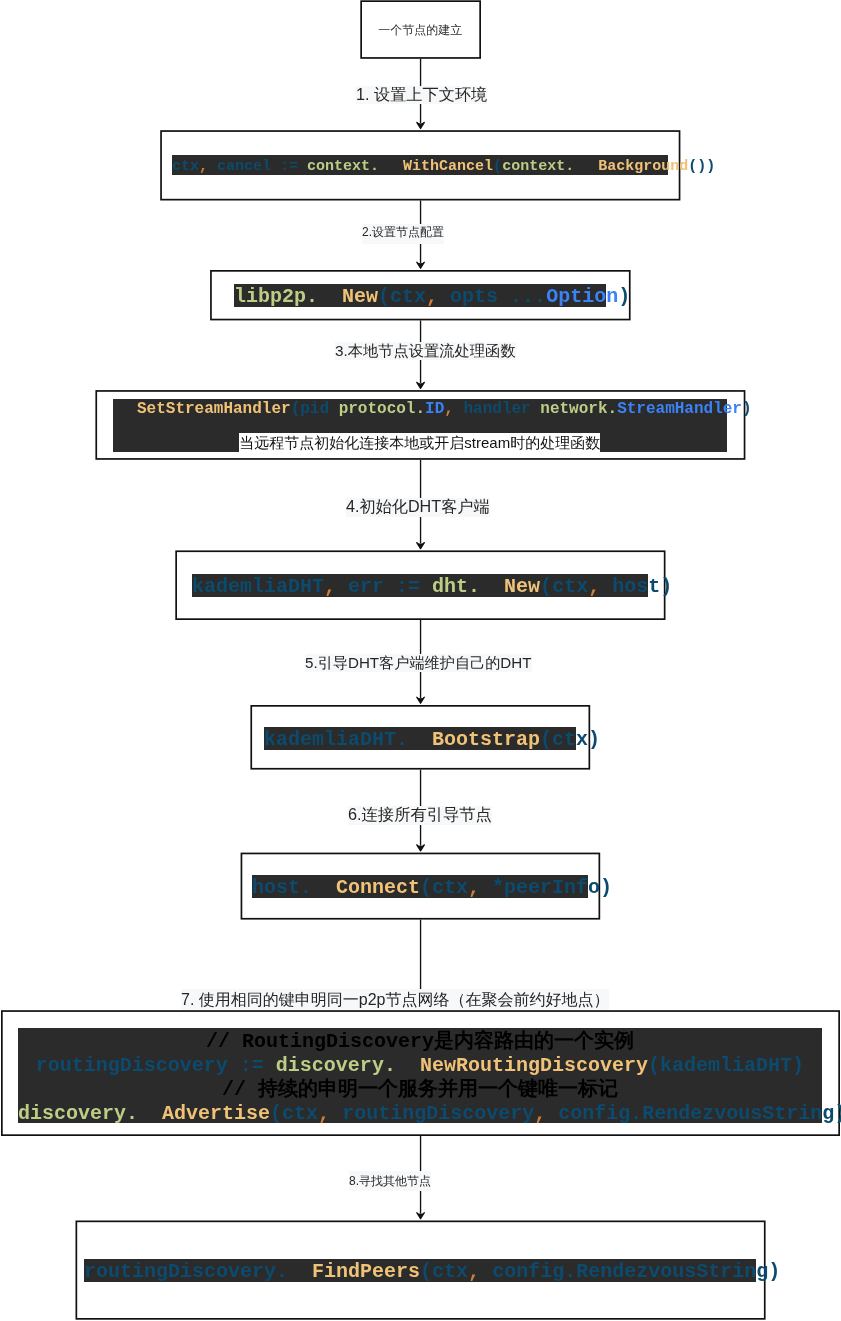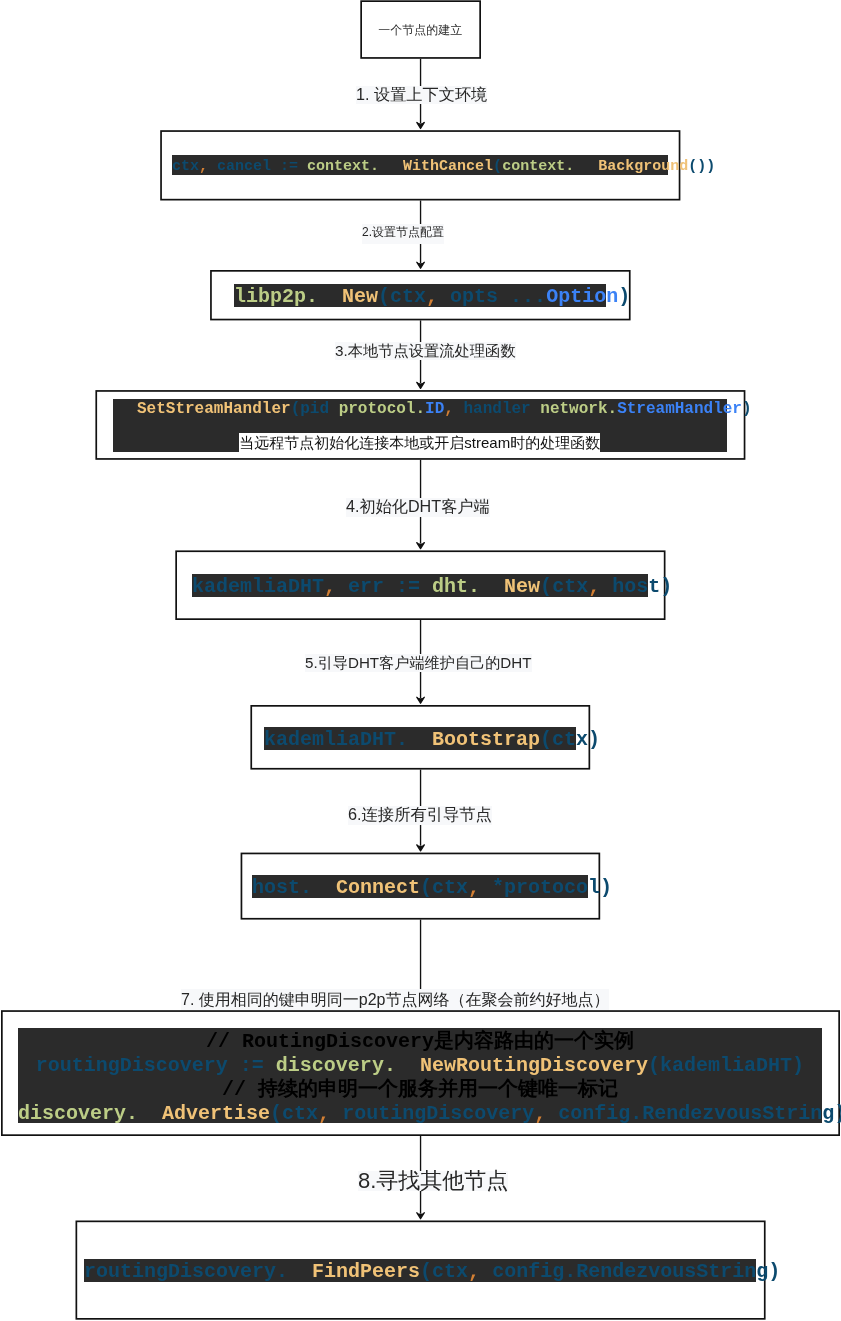--- a/index.html
+++ b/index.html
@@ -65,27 +65,27 @@
 <div class="code-panel" style="left:252.4px;top:875.2px;width:335.4px;height:23.1px;"></div>
 <div class="code-panel" style="left:18.1px;top:1027.8px;width:803.8px;height:95.5px;"></div>
 <div class="code-panel" style="left:84.2px;top:1259.3px;width:671.6px;height:23px;"></div>
 <div class="node-text" style="left:360.3px;top:30px;width:120.7px;text-align:center;font-size:12px;"><span>一个节点的建立</span></div>
 <div class="code-line" style="left:172.3px;top:167.3px;width:495.5px;text-align:center;font-size:15px;"><span class="tk-plain">ctx</span><span class="tk-punct">,</span><span class="tk-plain"> cancel := </span><span class="tk-pkg">context</span><span class="tk-pkg">.</span><span class="tk-fn">WithCancel</span><span class="tk-plain">(</span><span class="tk-pkg">context</span><span class="tk-pkg">.</span><span class="tk-fn">Background</span><span class="tk-plain">())</span></div>
 <div class="code-line" style="left:234px;top:297.3px;width:371.8px;text-align:center;font-size:20px;"><span class="tk-pkg">libp2p</span><span class="tk-pkg">.</span><span class="tk-fn">New</span><span class="tk-plain">(</span><span class="tk-plain">ctx</span><span class="tk-punct">,</span><span class="tk-plain"> opts ...</span><span class="tk-type">Option</span><span class="tk-plain">)</span></div>
 <div class="code-line" style="left:113.2px;top:409.2px;width:613.5px;text-align:center;font-size:16px;"><span class="tk-fn">SetStreamHandler</span><span class="tk-plain">(</span><span class="tk-plain">pid </span><span class="tk-pkg">protocol</span><span class="tk-pkg">.</span><span class="tk-type">ID</span><span class="tk-punct">,</span><span class="tk-plain"> handler </span><span class="tk-pkg">network</span><span class="tk-pkg">.</span><span class="tk-type">StreamHandler</span><span class="tk-plain">)</span></div>
 <div class="code-line" style="left:113.2px;top:442.6px;width:613.5px;text-align:center;font-size:15px;"><span class="tk-anno">当远程节点初始化连接本地或开启stream时的处理函数</span></div>
 <div class="code-line" style="left:192.1px;top:587.3px;width:455.5px;text-align:center;font-size:20px;"><span class="tk-plain">kademliaDHT</span><span class="tk-punct">,</span><span class="tk-plain"> err := </span><span class="tk-pkg">dht</span><span class="tk-pkg">.</span><span class="tk-fn">New</span><span class="tk-plain">(</span><span class="tk-plain">ctx</span><span class="tk-punct">,</span><span class="tk-plain"> host)</span></div>
 <div class="code-line" style="left:264.2px;top:740.1px;width:311.6px;text-align:center;font-size:20px;"><span class="tk-plain">kademliaDHT</span><span class="tk-plain">.</span><span class="tk-fn">Bootstrap</span><span class="tk-plain">(ctx)</span></div>
-<div class="code-line" style="left:252.4px;top:887.9px;width:335.4px;text-align:center;font-size:20px;"><span class="tk-plain">host</span><span class="tk-plain">.</span><span class="tk-fn">Connect</span><span class="tk-plain">(</span><span class="tk-plain">ctx</span><span class="tk-punct">,</span><span class="tk-plain"> *protocol)</span></div>
+<div class="code-line" style="left:252.4px;top:887.9px;width:335.4px;text-align:center;font-size:20px;"><span class="tk-plain">host</span><span class="tk-plain">.</span><span class="tk-fn">Connect</span><span class="tk-plain">(</span><span class="tk-plain">ctx</span><span class="tk-punct">,</span><span class="tk-plain"> *peerInfo)</span></div>
 <div class="code-line" style="left:18.1px;top:1041.8px;width:803.8px;text-align:center;font-size:20px;"><span class="tk-comment">// RoutingDiscovery是内容路由的一个实例</span></div>
 <div class="code-line" style="left:18.1px;top:1065.7px;width:803.8px;text-align:center;font-size:20px;"><span class="tk-plain">routingDiscovery := </span><span class="tk-pkg">discovery</span><span class="tk-pkg">.</span><span class="tk-fn">NewRoutingDiscovery</span><span class="tk-plain">(kademliaDHT)</span></div>
 <div class="code-line" style="left:18.1px;top:1089.6px;width:803.8px;text-align:center;font-size:20px;"><span class="tk-comment">// 持续的申明一个服务并用一个键唯一标记</span></div>
 <div class="code-line" style="left:18.1px;top:1113.5px;width:803.8px;text-align:center;font-size:20px;"><span class="tk-pkg">discovery</span><span class="tk-pkg">.</span><span class="tk-fn">Advertise</span><span class="tk-plain">(</span><span class="tk-plain">ctx</span><span class="tk-punct">,</span><span class="tk-plain"> routingDiscovery</span><span class="tk-punct">,</span><span class="tk-plain"> config</span><span class="tk-plain">.</span><span class="tk-plain">RendezvousString</span><span class="tk-plain">)</span></div>
 <div class="code-line" style="left:84.2px;top:1271.8px;width:671.6px;text-align:center;font-size:20px;"><span class="tk-plain">routingDiscovery</span><span class="tk-plain">.</span><span class="tk-fn">FindPeers</span><span class="tk-plain">(</span><span class="tk-plain">ctx</span><span class="tk-punct">,</span><span class="tk-plain"> config</span><span class="tk-plain">.</span><span class="tk-plain">RendezvousString</span><span class="tk-plain">)</span></div>
 <div class="edge-label" style="left:355.7px;top:85.8px;height:18.3px;font-size:16.2px;"><span class="edge-label-text" style="top:8.3px">1. 设置上下文环境</span></div>
 <div class="edge-label under" style="left:362.4px;top:223.9px;height:19.5px;font-size:12px;"><span class="edge-label-text" style="top:8px">2.设置节点配置</span></div>
 <div class="edge-label" style="left:334.8px;top:342px;height:17.5px;font-size:15.28px;"><span class="edge-label-text" style="top:9.1px">3.本地节点设置流处理函数</span></div>
 <div class="edge-label" style="left:345.7px;top:497.7px;height:19.1px;font-size:16.16px;"><span class="edge-label-text" style="top:8.4px">4.初始化DHT客户端</span></div>
 <div class="edge-label" style="left:304.7px;top:653.8px;height:18px;font-size:15.16px;"><span class="edge-label-text" style="top:9.3px">5.引导DHT客户端维护自己的DHT</span></div>
 <div class="edge-label" style="left:347.9px;top:805.7px;height:19.1px;font-size:16.3px;"><span class="edge-label-text" style="top:8.4px">6.连接所有引导节点</span></div>
 <div class="edge-label" style="left:180.6px;top:989px;height:20.5px;font-size:16px;"><span class="edge-label-text" style="top:11.3px">7. 使用相同的键申明同一p2p节点网络（在聚会前约好地点）</span></div>
-<div class="edge-label" style="left:358px;top:1171px;height:19.7px;font-size:22px;"><span class="edge-label-text" style="top:10.2px">8.寻找其他节点</span></div>
+<div class="edge-label" style="left:349px;top:1171px;height:19.7px;font-size:12px;"><span class="edge-label-text" style="top:10.2px">8.寻找其他节点</span></div>
 </div>
 
 </body></html>

